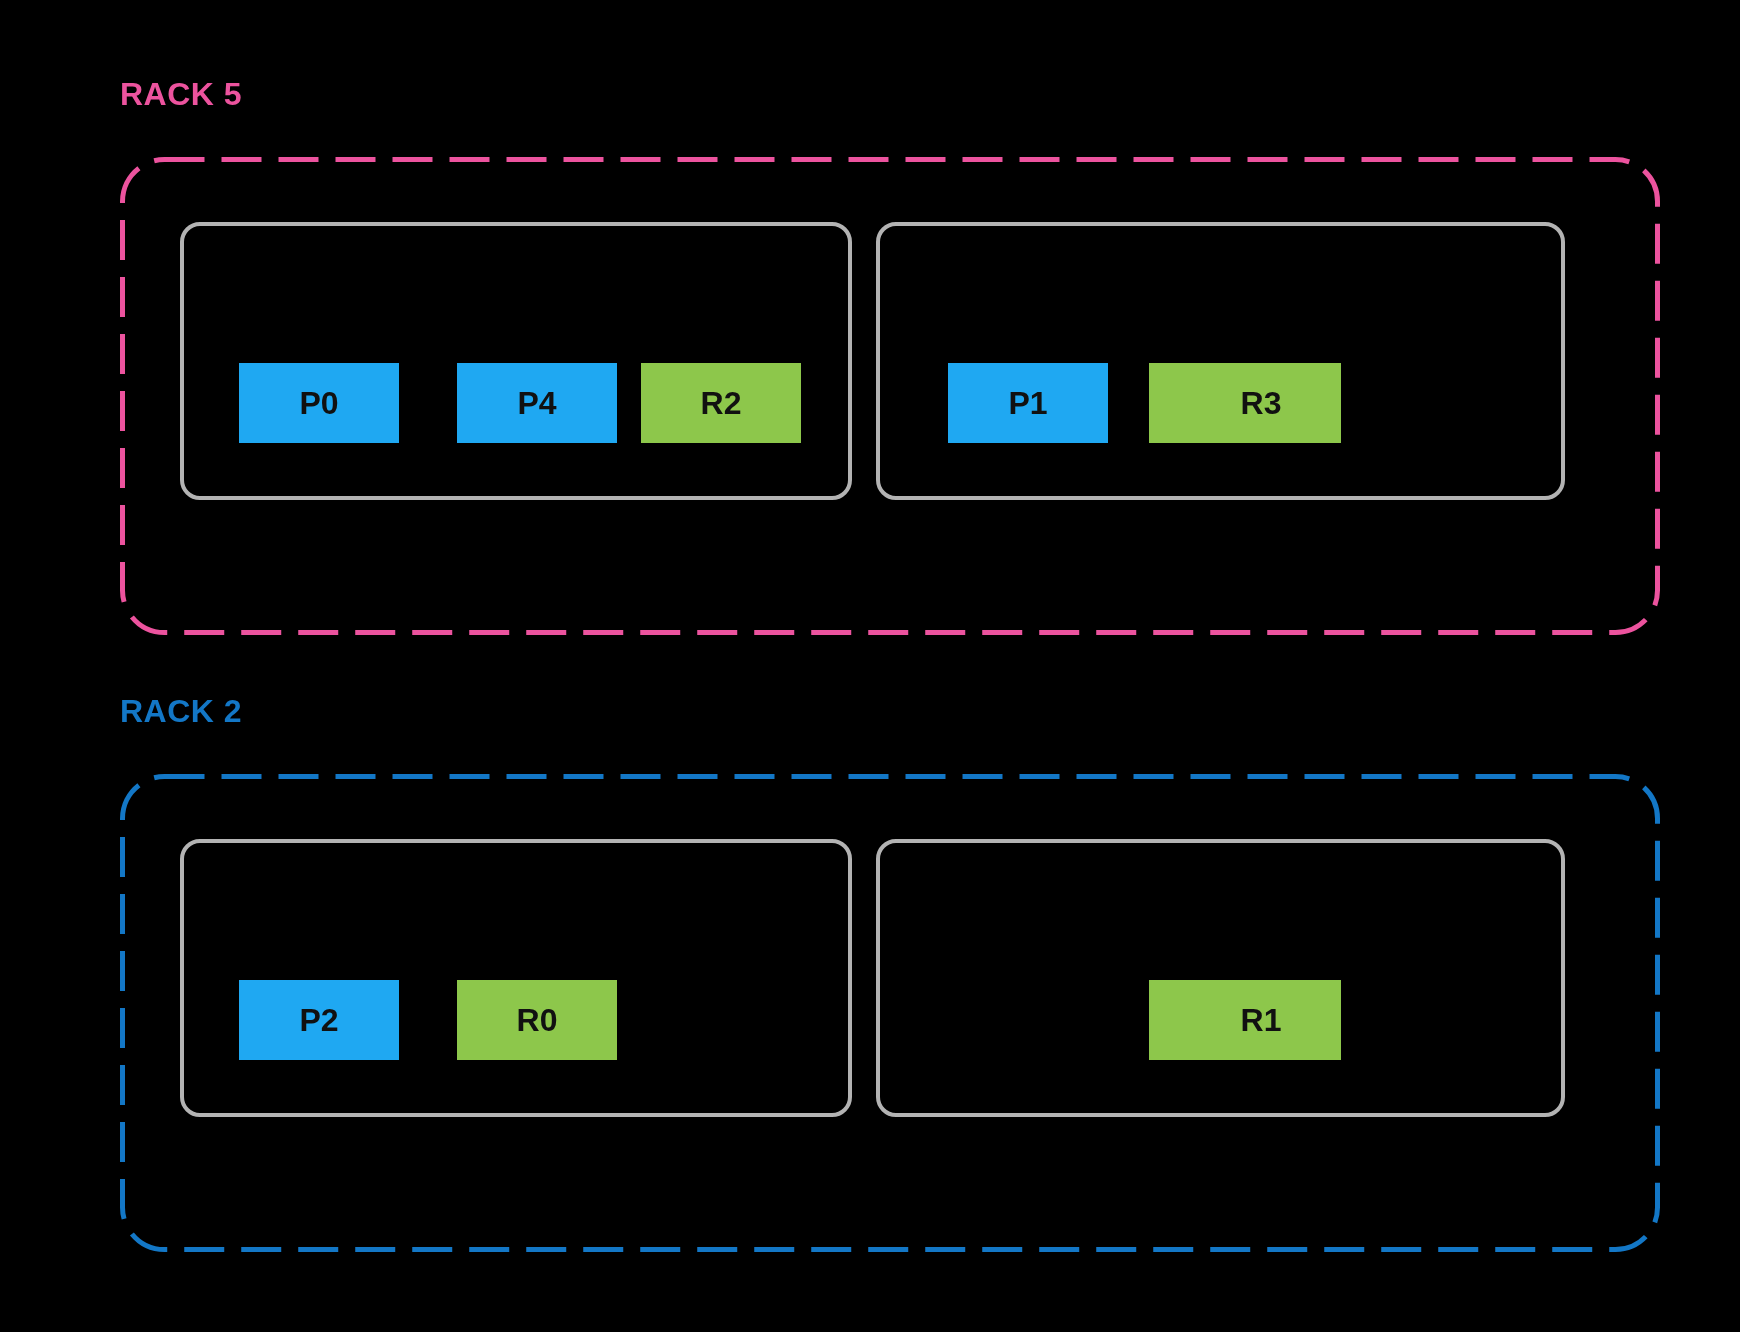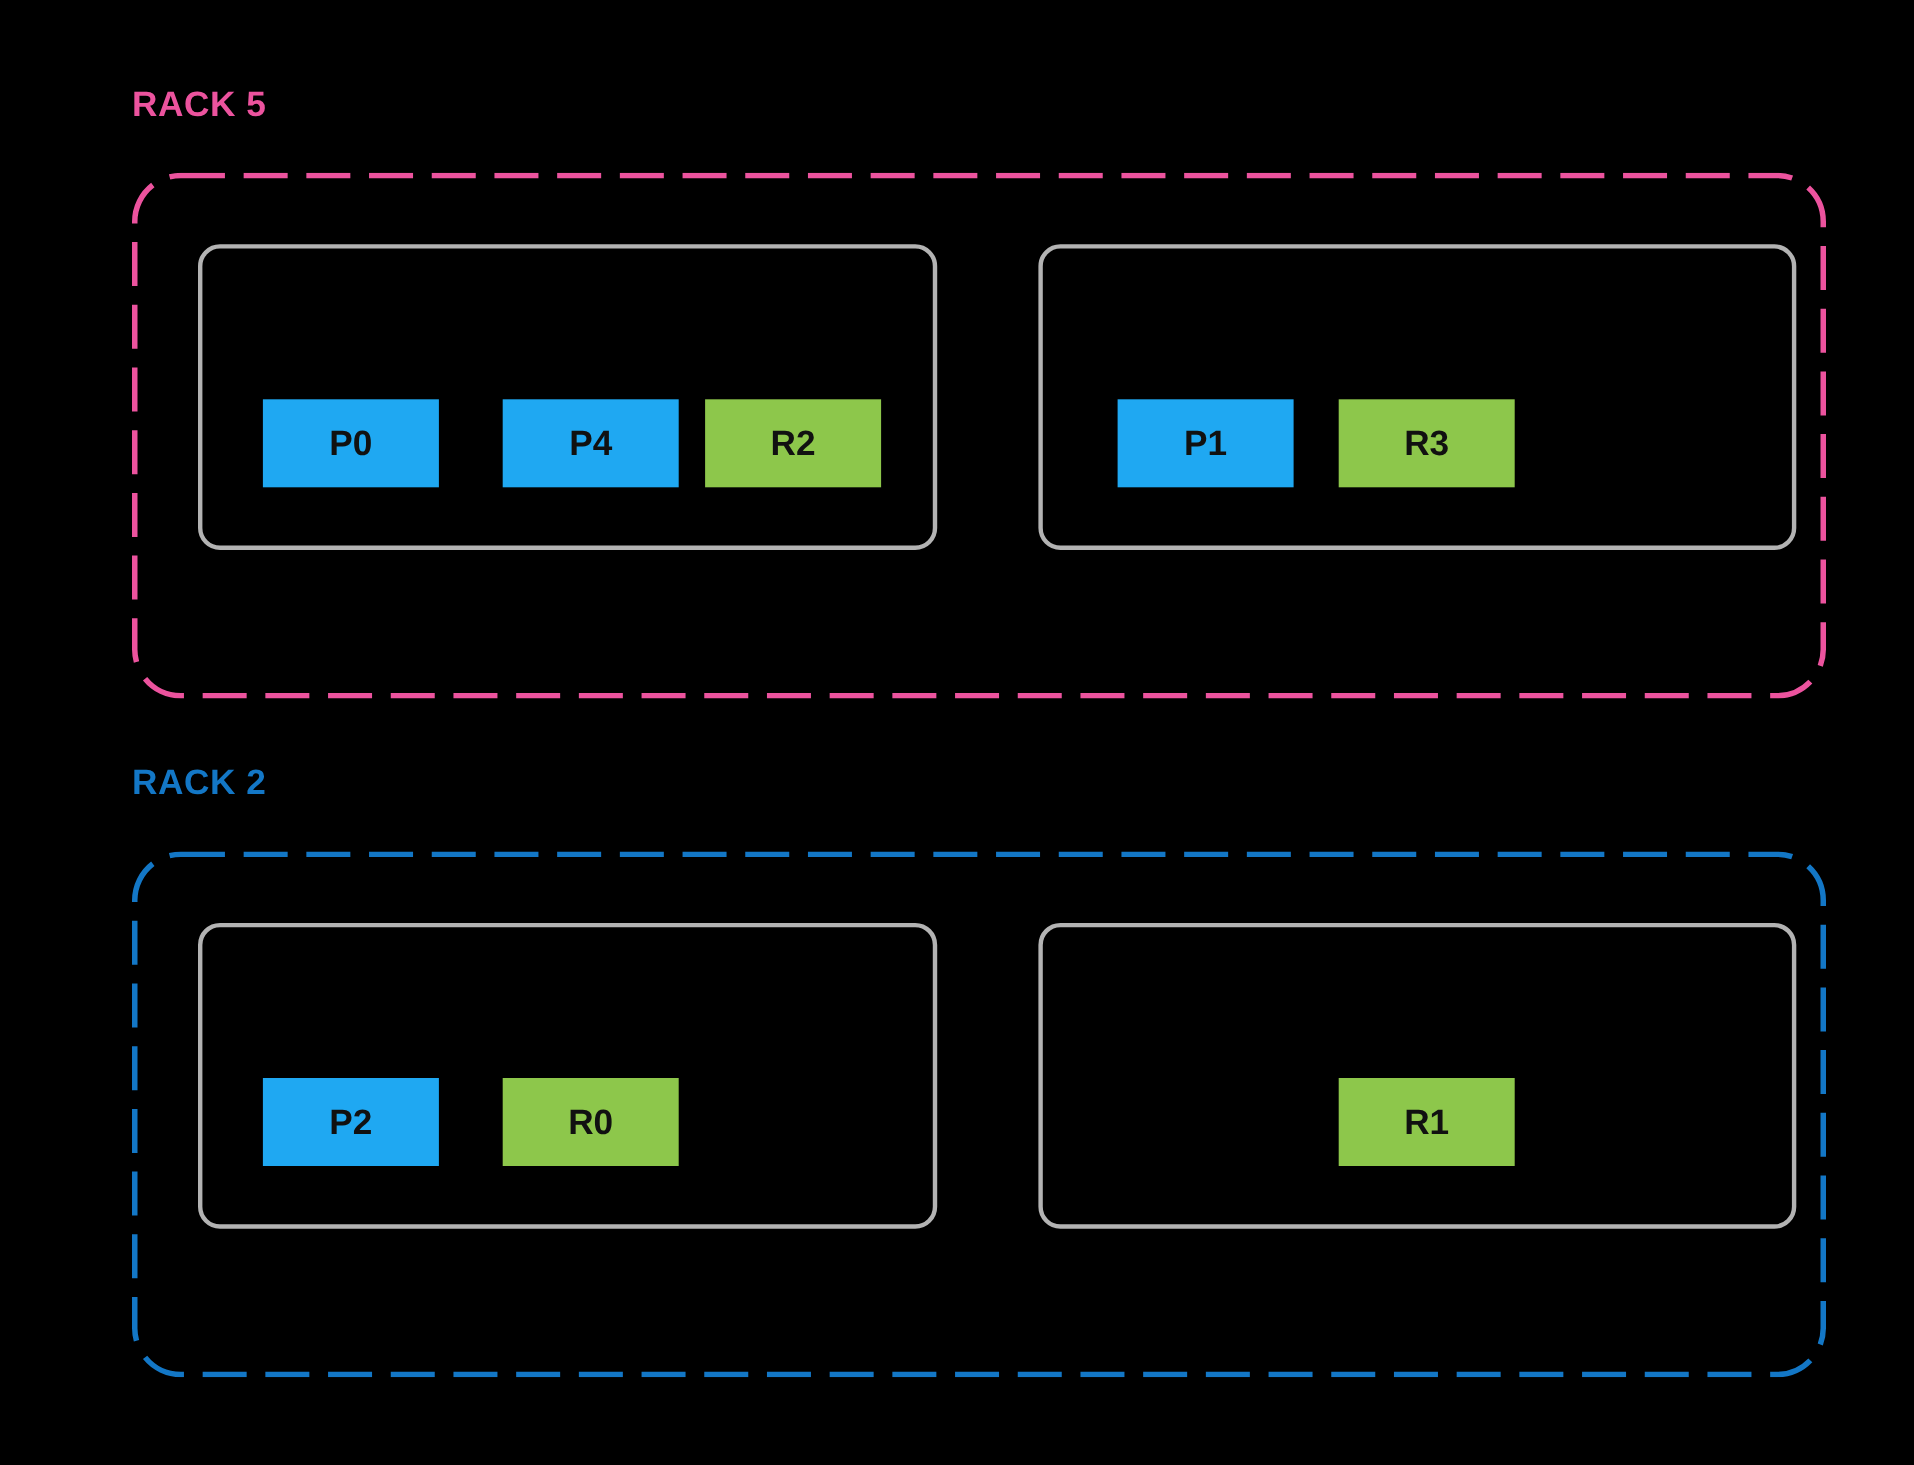--- a/index.html
+++ b/index.html
@@ -48,21 +48,21 @@
 
   .node {
     position: absolute;
     height: 278px;
     border: 4px solid var(--node-border-gray, #B3B3B3);
     border-radius: 20px;
     box-sizing: border-box;
     background: transparent;
   }
   .node.n1 { left: 180px; width: 672px; }
-  .node.n2 { left: 944px; width: 689px; }
+  .node.n2 { left: 876px; width: 689px; }
   .rack1-nodes .node { top: 222px; }
   .rack2-nodes .node { top: 839px; }
 
   .box {
     position: absolute;
     top: 137px;
     width: 160px;
     height: 80px;
     display: flex;
     align-items: center;
@@ -73,21 +73,21 @@
   .box .box-label {
     font-size: 32px;
     font-weight: 700;
     color: var(--box-label-black, #111111);
   }
   
   .n1 .slot0 { left: 55px; }
   .n1 .slot1 { left: 257px; margin-left: 16px; }
   .n1 .slot2 { left: 457px; }
   .n2 .slot0 { left: 68px; }
-  .n2 .slot1 { left: 269px; }
+  .n2 .slot1 { left: 269px; padding-left: 32px; }
 </style>
 </head>
 <body>
 
 <div class="canvas">
 
   <h2 class="rack-label rack1">RACK 5</h2>
 
   <svg class="rack-outline rack1" width="1540" height="478" viewBox="0 0 1540 478">
     <rect x="2.5" y="2.5" width="1535" height="473" rx="42"></rect>

